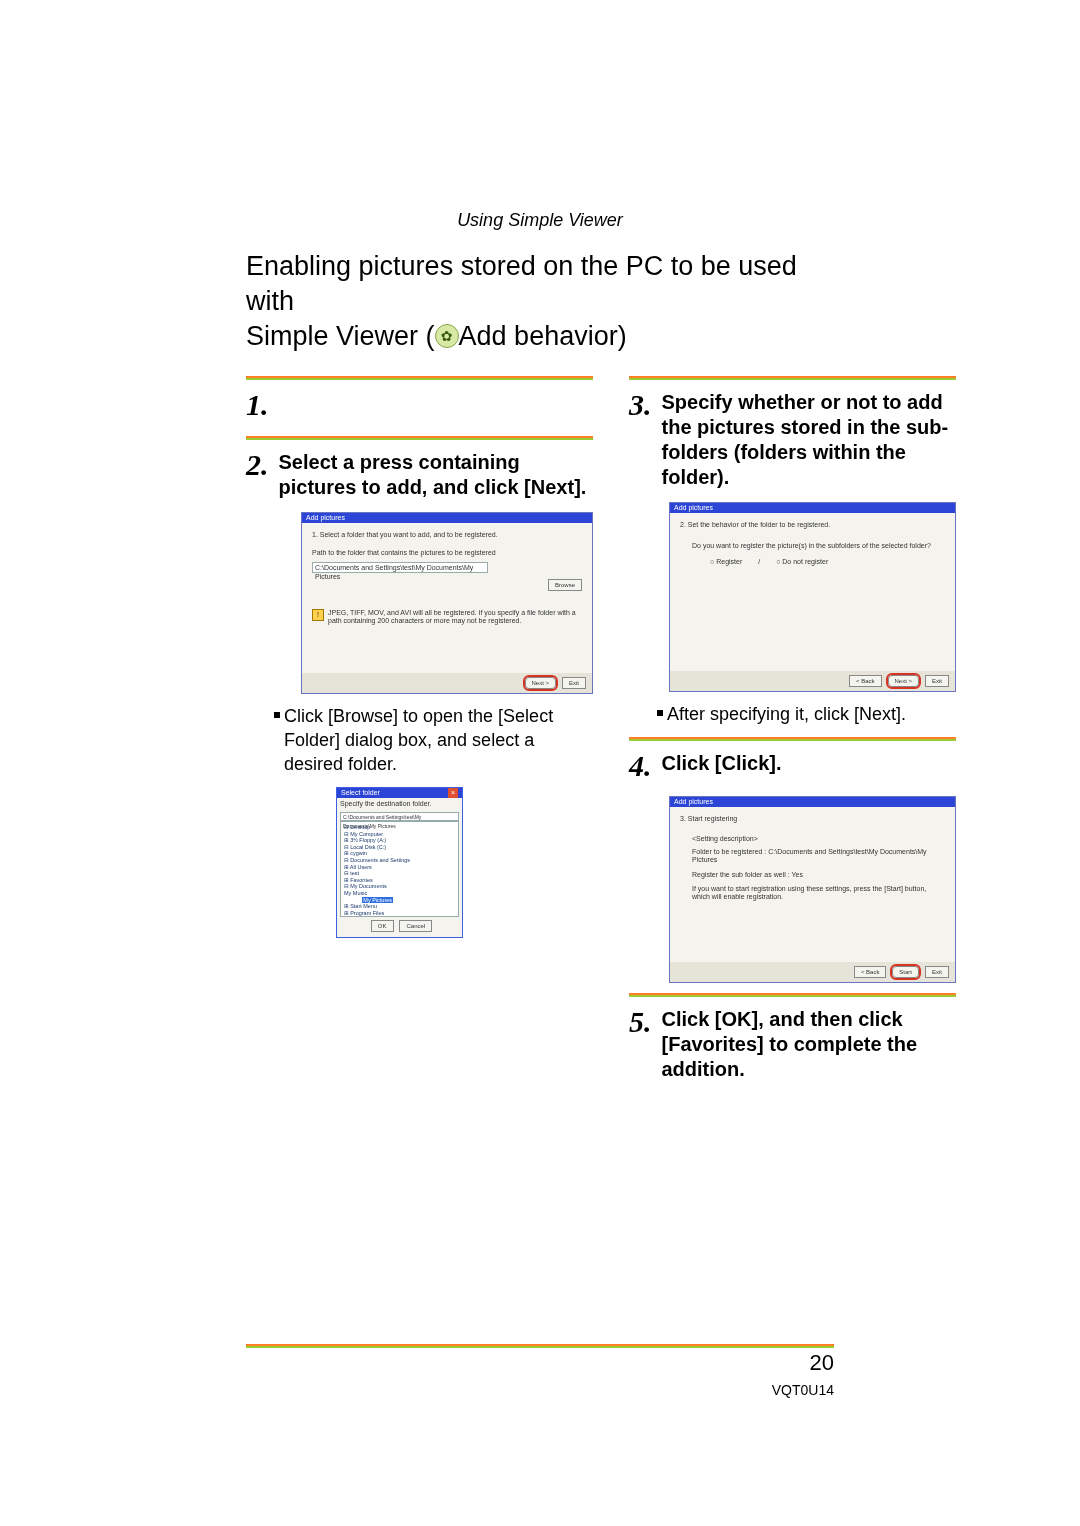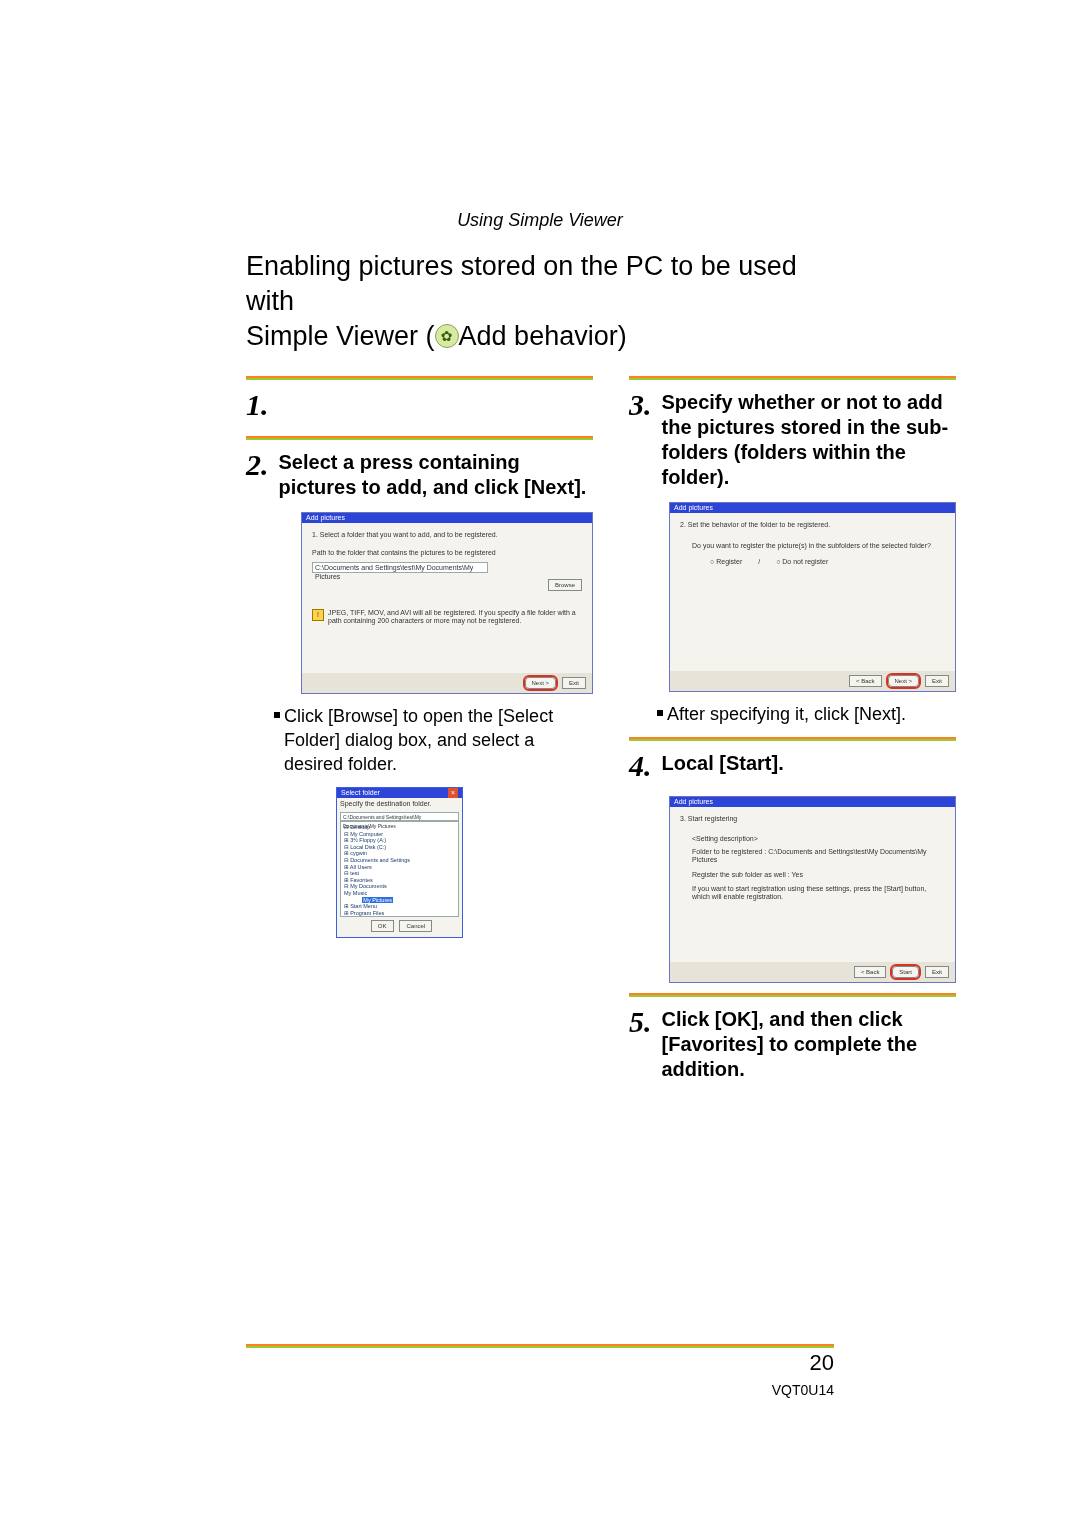--- a/index.html
+++ b/index.html
@@ -369,21 +369,21 @@
         <div class="row">
           <div class="dot"></div>
           <div>After specifying it, click [Next].</div>
         </div>
       </div>
 
       <div class="step">
         <div class="step-rule"></div>
         <div class="step-head">
           <div class="step-num">4.</div>
-          <div class="step-text">Local [Start].</div>
+          <div class="step-text">Click [Click].</div>
         </div>
       </div>
 
       <div class="mock medium2" style="margin-left:40px;">
         <div class="titlebar">Add pictures</div>
         <div class="body">
           <div class="textline">3. Start registering</div>
           <div style="height:8px"></div>
           <div class="textline" style="margin-left:12px;">&lt;Setting description&gt;</div>
           <div class="textline" style="margin-left:12px;">Folder to be registered : C:\Documents and Settings\test\My Documents\My Pictures</div>

